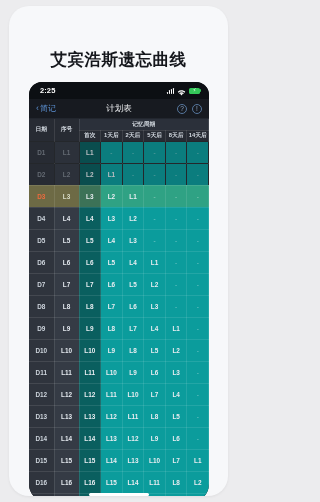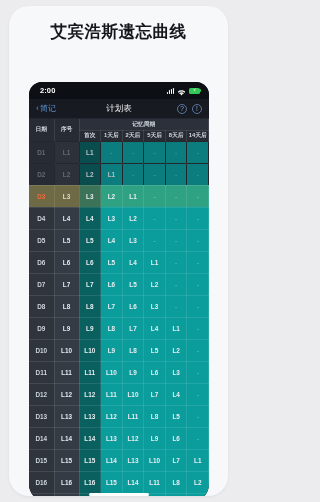--- a/index.html
+++ b/index.html
@@ -24,21 +24,21 @@
   
   #promo {
     padding-top: 14px;
     text-align: center;
     color: #15171c;
     font-weight: bold;
     font-size: 16.5px;
     line-height: 1.38;
     letter-spacing: 0.5px;
   }
-  #promo div { white-space: nowrap; }
+  #promo div { white-space: nowrap; margin-top: 28px; }
 
   
   #phone {
     position: absolute;
     left: 20px; top: 76px;
     width: 180px; height: 420px;
     background: #0c0f13;
     border-radius: 13px 13px 18px 18px;
     overflow: hidden;
   }
@@ -133,21 +133,21 @@
 
 <div id="app-card">
 
   <div id="promo">
     <div>艾宾浩斯遗忘曲线</div>
   </div>
 
   <div id="phone">
 
     <div id="statusbar">
-      <div id="clock">2:00</div>
+      <div id="clock">2:25</div>
       <div id="status-icons">
         <span class="sig">
             <i></i>
             <i></i>
             <i></i>
             <i></i>
           </span>
         <span>
           <svg width="9" height="7" viewBox="0 0 16 12" aria-hidden="true">
             <path d="M8 11.2 5.6 8.4a3.6 3.6 0 0 1 4.8 0z" fill="#fff"></path>

